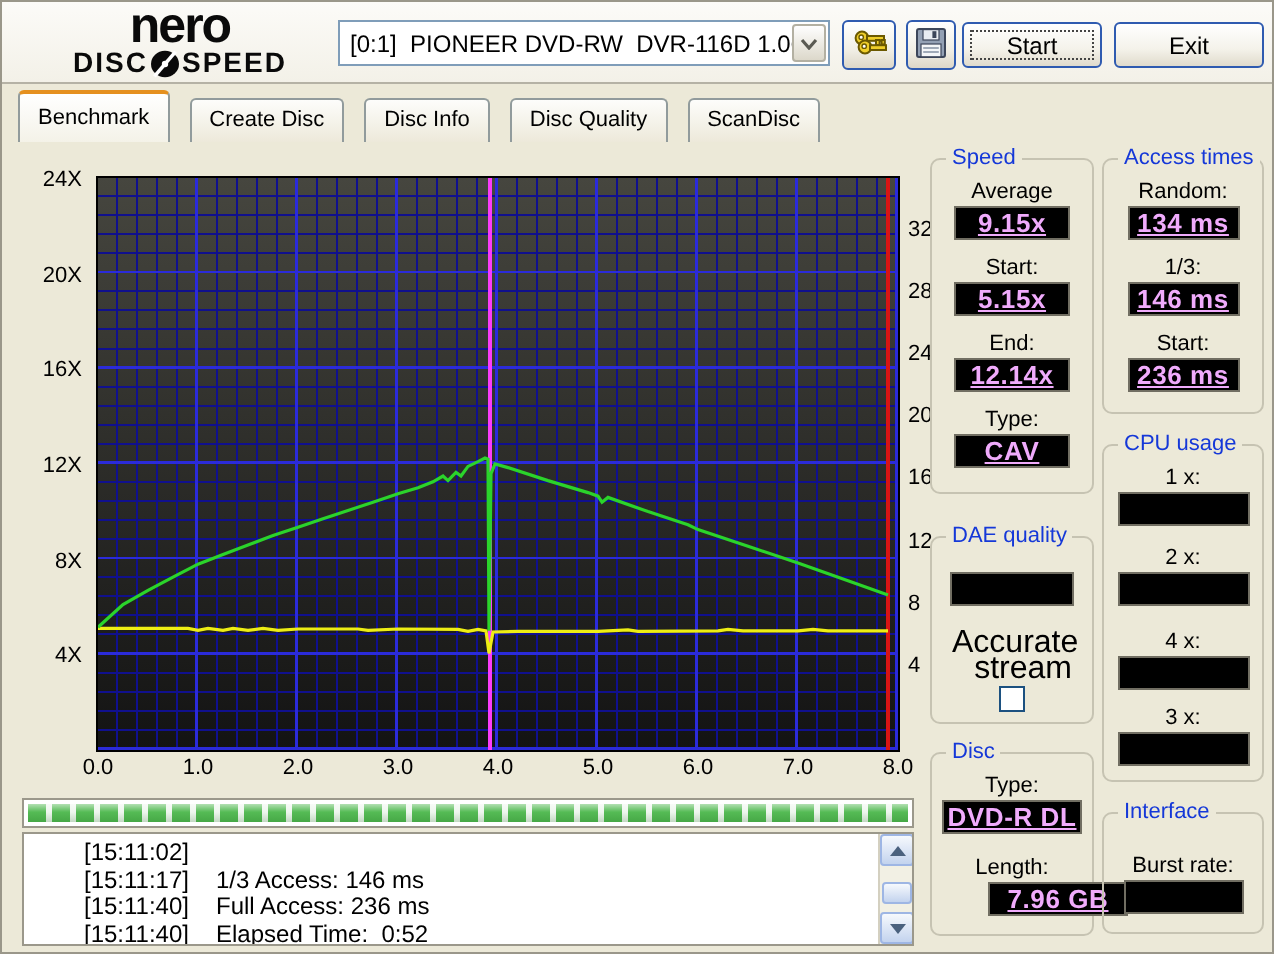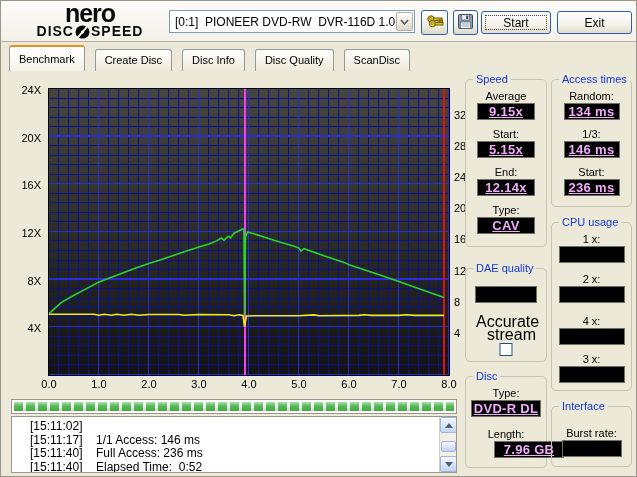--- a/index.html
+++ b/index.html
@@ -108,21 +108,21 @@
     height:100%; width:100%;
     background-image:
       linear-gradient(rgba(255,255,255,.55), rgba(255,255,255,0) 45%, rgba(0,80,0,.18)),
       repeating-linear-gradient(90deg, #55bb55 0, #55bb55 9px, #eef6ee 9px, #eef6ee 12px);
   }
   .logbox {
     position:absolute; left:10px; top:415px; width:446px; height:57px;
     background:#fff; border:1px solid #9b988b; overflow:hidden;
   }
   .log-rows { position:absolute; left:0; top:3px; right:18px; }
-  .log-row { display:flex; font-size:12px; line-height:13.5px; color:#000; padding-left:18px; }
+  .log-row { display:flex; font-size:12px; line-height:13.5px; color:#000; padding-left:30px; }
   .log-time { width:66px; white-space:pre; }
   .log-text { white-space:pre; }
   .scrollbar {
     position:absolute; right:0; top:0; width:17px; height:100%;
     background:#f2f0e4; border-left:1px solid #d4d0c0;
   }
   .sb-btn {
     position:absolute; left:0; width:17px; height:16px;
     background:linear-gradient(#f6f9fd,#c3d3ee); border:1px solid #9eb6e4; border-radius:2px;
     display:flex; align-items:center; justify-content:center;
@@ -334,21 +334,21 @@
     <div class="progress-fill"></div>
   </div>
 
   <div class="logbox">
     <div class="log-rows">
       <div class="log-row">
           <span class="log-time">[15:11:02]</span>
         </div>
       <div class="log-row">
           <span class="log-time">[15:11:17]</span>
-          <span class="log-text">1/1 Access: 146 ms</span>
+          <span class="log-text">1/3 Access: 146 ms</span>
         </div>
       <div class="log-row">
           <span class="log-time">[15:11:40]</span>
           <span class="log-text">Full Access: 236 ms</span>
         </div>
       <div class="log-row">
           <span class="log-time">[15:11:40]</span>
           <span class="log-text">Elapsed Time:  0:52</span>
         </div>
     </div>

